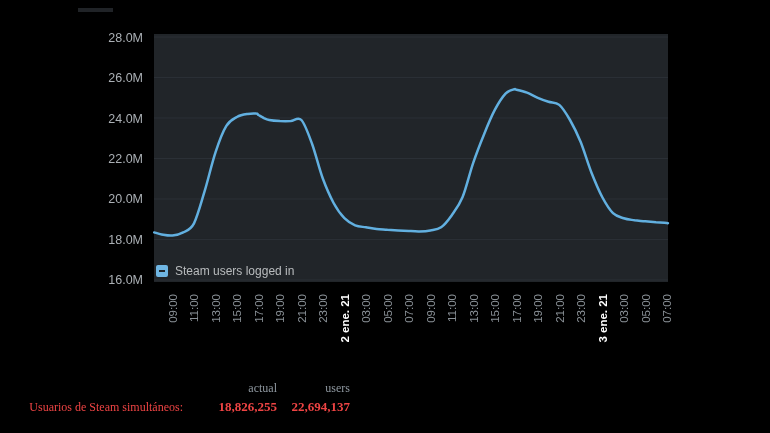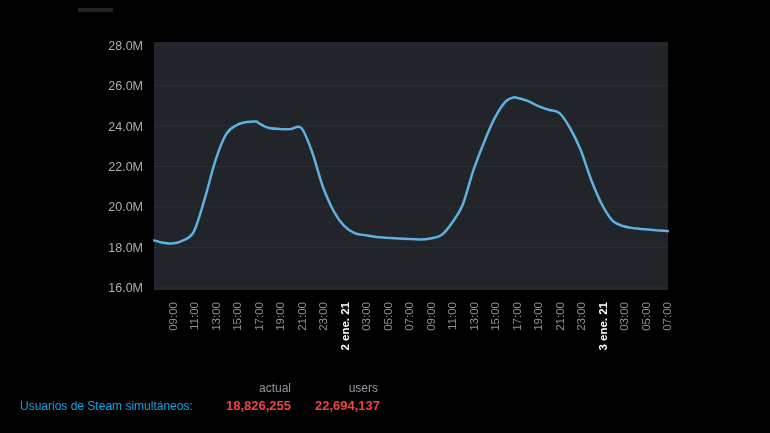--- a/index.html
+++ b/index.html
@@ -19,21 +19,21 @@
     position: absolute;
     left: 78px;
     top: 8px;
     width: 35px;
     height: 4px;
     background: #202327;
   }
   .chart-wrap {
     position: absolute;
     left: 0;
-    top: 16px;
+    top: 8px;
     width: 674px;
     height: 370px;
   }
   #chart-svg { display: block; }
   .legend {
     position: absolute;
     left: 156px;
     top: 255px;
     display: flex;
     align-items: center;
@@ -63,34 +63,35 @@
     white-space: nowrap;
   }
   .stats {
     position: absolute;
     left: 20px;
     top: 381px;
   }
   .stats-row {
     display: grid;
     grid-template-columns: 163px 84px 63px;
-    column-gap: 24px;
+    column-gap: 10px;
     align-items: baseline;
+    font-family: Liberation Serif, serif;
   }
   .stats-row + .stats-row { margin-top: 3px; }
   .stats-hdr {
     font-size: 12px;
     color: #8f98a0;
     text-align: right;
     white-space: nowrap;
   }
   .stats-label {
     font-size: 12px;
-    color: #0ea5e9;
-    text-align: center;
+    color: #ef4444;
+    text-align: right;
     white-space: nowrap;
   }
   .stats-value {
     font-size: 13px;
     font-weight: bold;
     color: #ef4444;
     text-align: right;
     white-space: nowrap;
   }
   .cell-empty { }
@@ -138,20 +139,26 @@
         <text x="520.7926421404682" y="286" text-anchor="end" transform="rotate(-90 520.7926421404682 286)" fill="#8a9197" font-size="11.5" font-weight="normal">17:00</text>
         <text x="542.2809364548496" y="286" text-anchor="end" transform="rotate(-90 542.2809364548496 286)" fill="#8a9197" font-size="11.5" font-weight="normal">19:00</text>
         <text x="563.7692307692308" y="286" text-anchor="end" transform="rotate(-90 563.7692307692308 286)" fill="#8a9197" font-size="11.5" font-weight="normal">21:00</text>
         <text x="585.2575250836121" y="286" text-anchor="end" transform="rotate(-90 585.2575250836121 286)" fill="#8a9197" font-size="11.5" font-weight="normal">23:00</text>
         <text x="606.7458193979933" y="286" text-anchor="end" transform="rotate(-90 606.7458193979933 286)" fill="#ffffff" font-size="11.5" font-weight="bold">3 ene. 21</text>
         <text x="628.2341137123747" y="286" text-anchor="end" transform="rotate(-90 628.2341137123747 286)" fill="#8a9197" font-size="11.5" font-weight="normal">03:00</text>
         <text x="649.7224080267558" y="286" text-anchor="end" transform="rotate(-90 649.7224080267558 286)" fill="#8a9197" font-size="11.5" font-weight="normal">05:00</text>
         <text x="671.2107023411371" y="286" text-anchor="end" transform="rotate(-90 671.2107023411371 286)" fill="#8a9197" font-size="11.5" font-weight="normal">07:00</text>
         <path d="M154.2,224.4C155.5,224.7 158.7,225.9 161.7,226.4C164.8,226.9 168.9,227.8 172.5,227.4C176.1,227.1 179.6,226.4 183.2,224.4C186.8,222.4 190.4,222.2 194.0,215.3C197.5,208.4 201.1,194.7 204.7,182.9C208.3,171.1 211.9,155.2 215.5,144.4C219.0,133.6 222.6,124.0 226.2,118.1C229.8,112.2 233.4,111.0 236.9,109.0C240.5,107.0 244.5,106.5 247.7,106.0C250.9,105.4 254.5,105.4 256.3,105.6C258.1,105.7 257.2,106.2 258.4,107.0C259.7,107.7 262.0,109.2 263.8,110.0C265.6,110.9 266.5,111.5 269.2,112.0C271.9,112.5 276.3,112.9 279.9,113.1C283.5,113.2 287.1,113.2 290.7,113.1C294.2,112.9 297.8,108.2 301.4,112.0C305.0,115.9 308.6,126.5 312.2,136.3C315.7,146.1 319.3,161.0 322.9,170.8C326.5,180.5 330.1,188.5 333.6,195.0C337.2,201.6 340.8,206.5 344.4,210.2C348.0,213.9 351.5,215.8 355.1,217.3C358.7,218.8 362.3,218.7 365.9,219.3C369.5,219.9 373.0,220.6 376.6,221.0C380.2,221.4 383.8,221.5 387.4,221.8C390.9,222.0 394.5,222.2 398.1,222.4C401.7,222.6 405.3,222.8 408.9,223.0C412.4,223.2 416.0,223.5 419.6,223.4C423.2,223.3 426.8,223.1 430.3,222.4C433.9,221.7 437.5,221.9 441.1,219.3C444.7,216.8 448.2,212.3 451.8,207.2C455.4,202.1 459.0,197.7 462.6,189.0C466.2,180.2 469.7,165.0 473.3,154.6C476.9,144.1 480.5,135.0 484.1,126.2C487.6,117.4 491.2,108.7 494.8,101.9C498.4,95.2 502.3,89.2 505.5,85.7C508.8,82.3 512.4,81.9 514.1,81.3C515.9,80.6 514.1,81.1 516.3,81.7C518.4,82.2 523.5,83.4 527.0,84.7C530.6,86.1 534.2,88.3 537.8,89.8C541.4,91.3 544.9,92.6 548.5,93.8C552.1,95.0 555.7,93.8 559.3,96.9C562.9,99.9 566.4,105.8 570.0,112.0C573.6,118.3 577.2,125.5 580.8,134.3C584.3,143.1 587.9,155.6 591.5,164.7C595.1,173.8 598.7,182.2 602.2,189.0C605.8,195.7 609.4,201.6 613.0,205.2C616.6,208.7 620.2,209.0 623.7,210.2C627.3,211.4 630.9,211.7 634.5,212.3C638.1,212.8 641.6,212.9 645.2,213.3C648.8,213.6 652.4,214.0 656.0,214.3C659.5,214.5 664.7,214.7 666.7,214.9C668.7,215.1 667.6,215.2 667.8,215.3" fill="none" stroke="#62b0e0" stroke-width="2.5" stroke-linecap="round" stroke-linejoin="round"></path>
       </svg>
+    <div class="legend">
+      <span class="legend-marker">
+        <span class="dash"></span>
+      </span>
+      <span class="legend-label">Steam users logged in</span>
+    </div>
   </div>
 
   <div class="stats">
     <div class="stats-row">
       <span class="cell-empty"></span>
       <span class="stats-hdr">actual</span>
       <span class="stats-hdr">users</span>
     </div>
     <div class="stats-row">
       <span class="stats-label">Usuarios de Steam simultáneos:</span>

